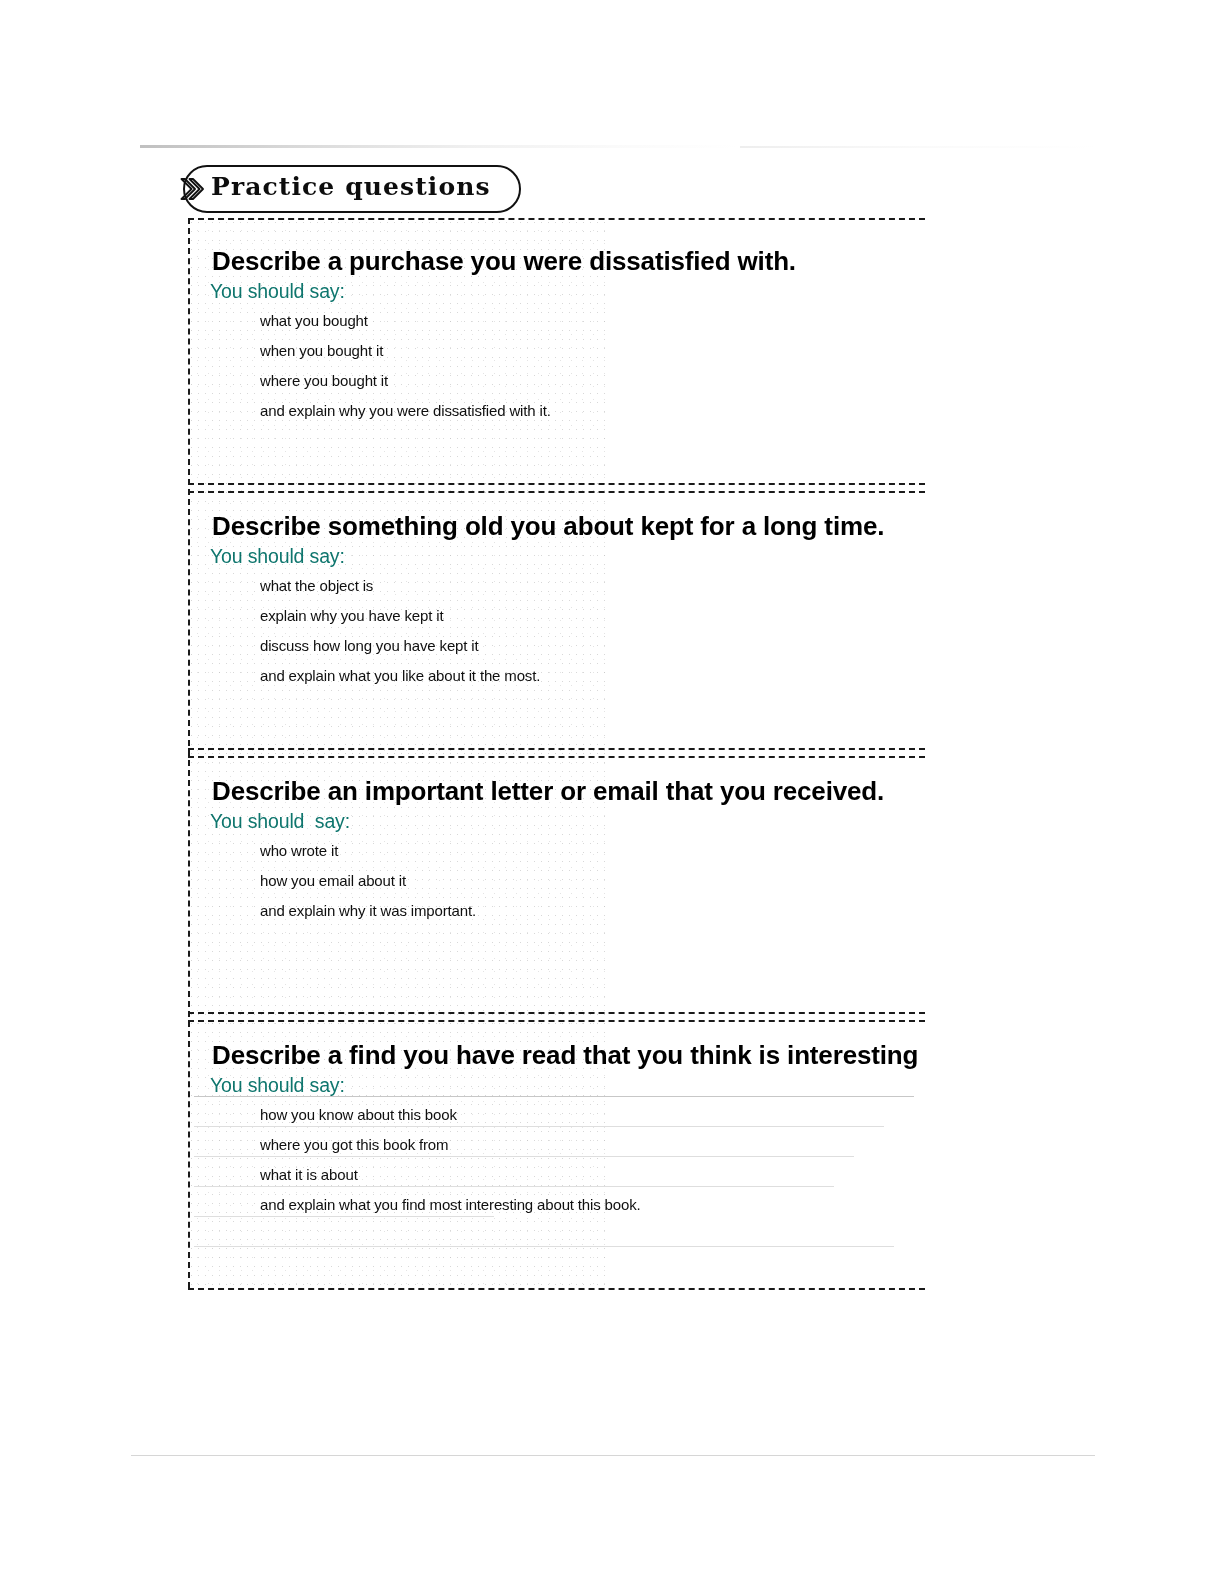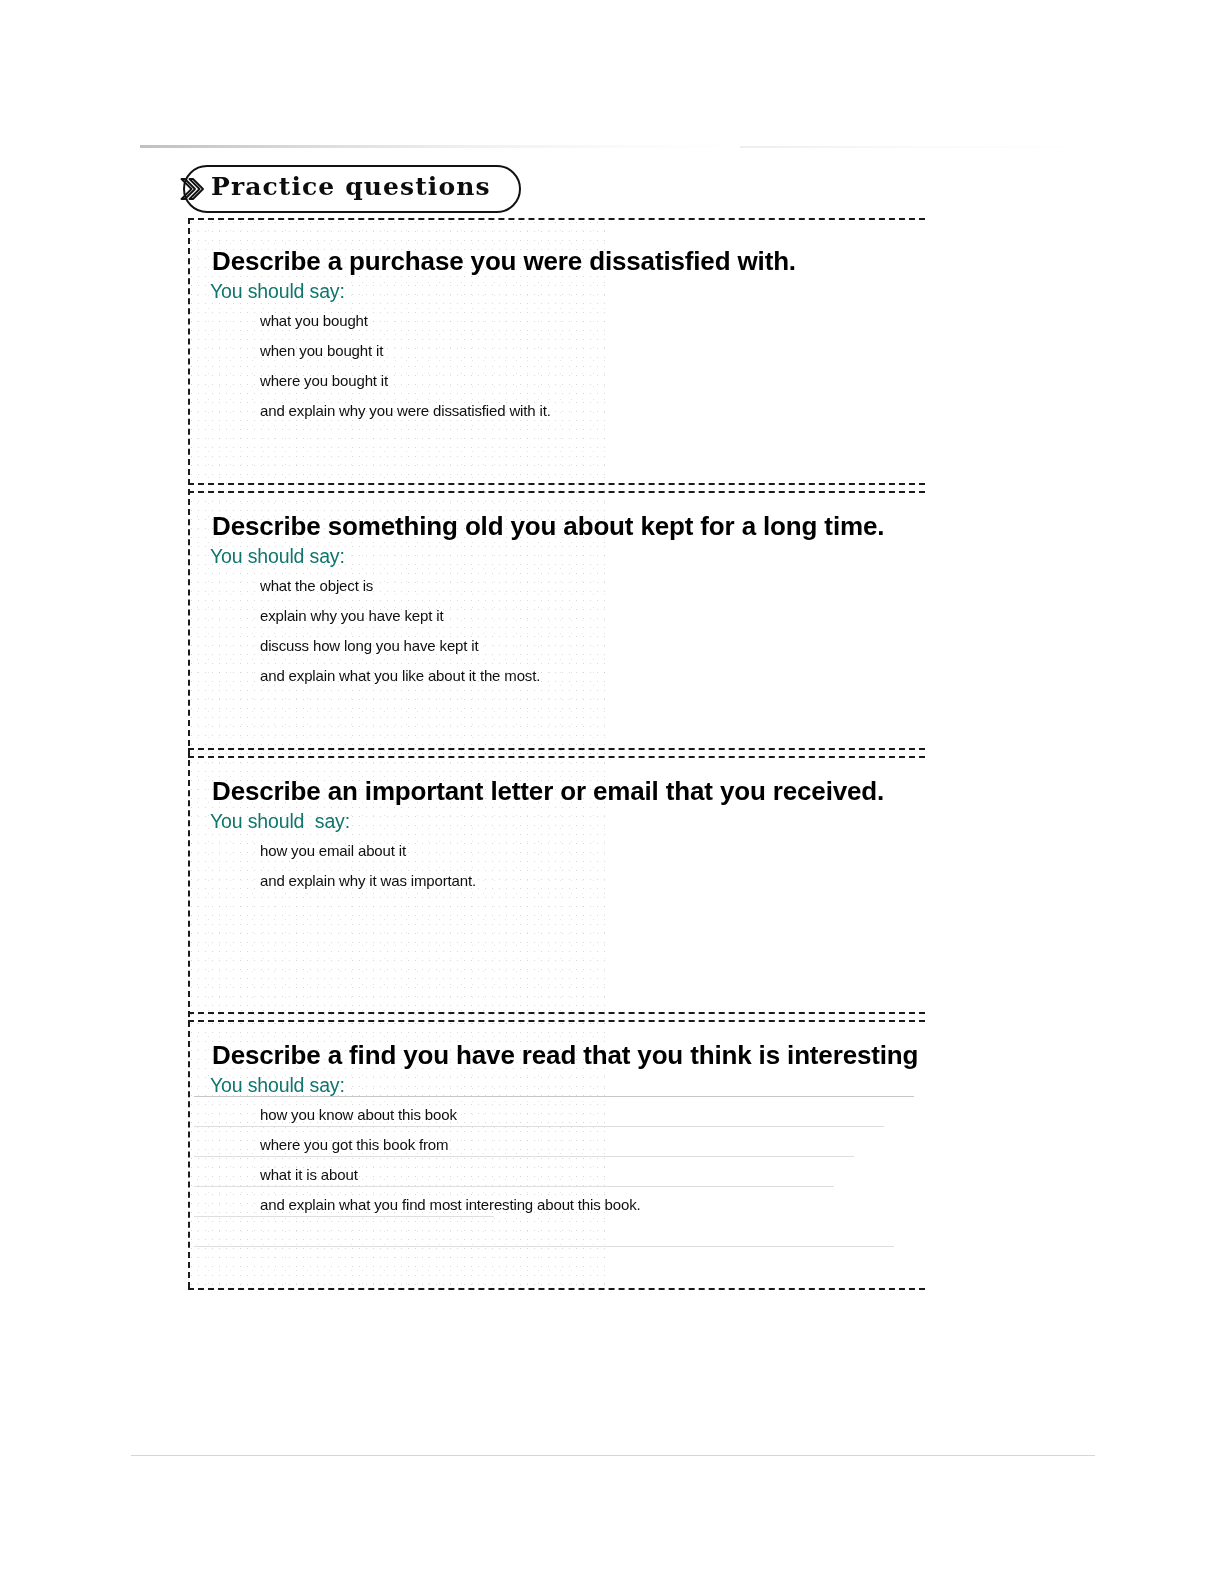--- a/index.html
+++ b/index.html
@@ -235,20 +235,21 @@
         <li>explain why you have kept it</li>
         <li>discuss how long you have kept it</li>
         <li>and explain what you like about it the most.</li>
       </ul>
     </div>
 
     <div class="qblock" style="top:558px;">
       <div class="q-title">Describe an important letter or email that you received.</div>
       <div class="q-lead">You should  say:</div>
       <ul class="q-points">
+        <li>who wrote it</li>
         <li>how you email about it</li>
         <li>and explain why it was important.</li>
       </ul>
     </div>
 
     <div class="qblock" style="top:822px;">
       <div class="q-title">Describe a find you have read that you think is interesting</div>
       <div class="q-lead">You should say:</div>
       <ul class="q-points">
         <li>how you know about this book</li>

